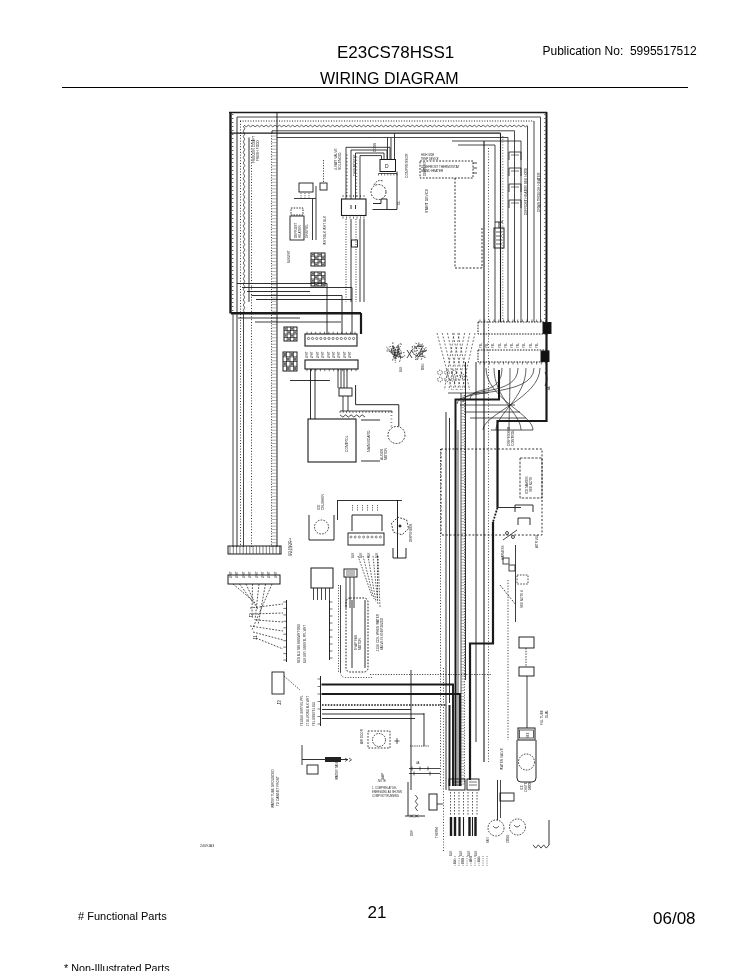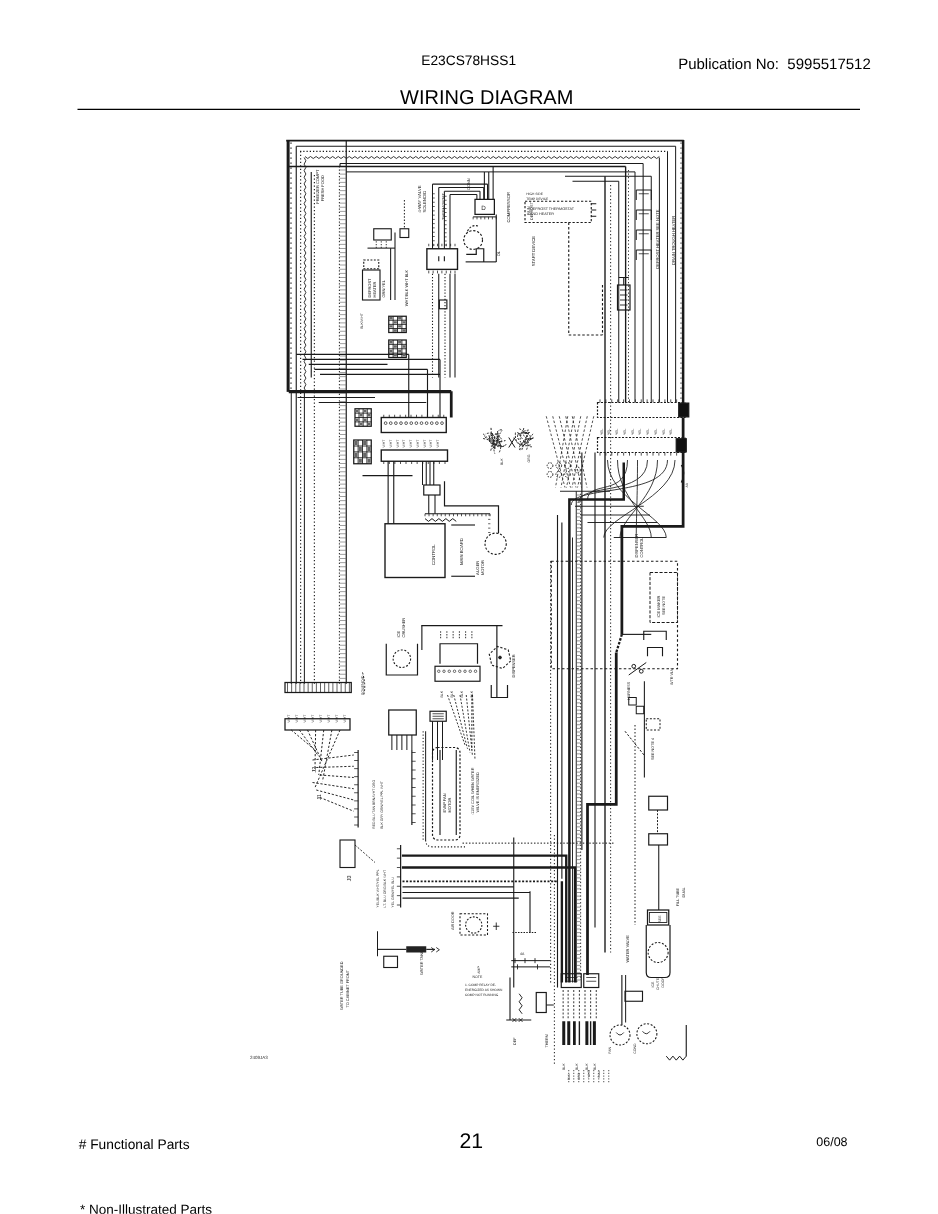--- a/index.html
+++ b/index.html
@@ -1,22 +1,22 @@
 <!DOCTYPE html>
 <html><head><meta charset="utf-8"><style>
 html,body{margin:0;padding:0;background:#ffffff;width:750px;height:971px;overflow:hidden}
 body{font-family:"Liberation Sans",sans-serif;color:#000;position:relative}
-.hdr1{position:absolute;top:43px;left:337px;font-size:11px}
+.hdr1{position:absolute;top:43px;left:337px;font-size:17px}
 .hdr2{position:absolute;top:43.5px;left:542.5px;font-size:12px}
 .title{position:absolute;top:70px;left:320px;font-size:16px}
 .rule{position:absolute;top:87px;left:62px;width:626px;border-top:1.7px solid #000}
-.f1{position:absolute;top:909.5px;left:63px;font-size:11px}
+.f1{position:absolute;top:909.5px;left:78px;font-size:11px}
 .f2{position:absolute;top:962px;left:64px;font-size:10.8px}
 .f3{position:absolute;top:903px;left:367.5px;font-size:17px}
-.f4{position:absolute;top:909px;left:653px;font-size:10px}
+.f4{position:absolute;top:909px;left:653px;font-size:17px}
 </style></head>
 <body>
 <div class="hdr1">E23CS78HSS1</div>
 <div class="hdr2">Publication No:&nbsp; 5995517512</div>
 <div class="title">WIRING DIAGRAM</div>
 <div class="rule"></div>
 <svg width="750" height="971" viewBox="0 0 750 971" style="position:absolute;top:0;left:0">
 <line x1="229" y1="112.5" x2="547" y2="112.5" stroke="#1a1a1a" stroke-width="1.5" stroke-linecap="butt"></line>
 <line x1="230.5" y1="112" x2="230.5" y2="313.5" stroke="#1a1a1a" stroke-width="2.4" stroke-linecap="butt"></line>
 <line x1="232.8" y1="114" x2="232.8" y2="312" stroke="#1a1a1a" stroke-width="1.0" stroke-dasharray="1,3" stroke-linecap="butt"></line>

